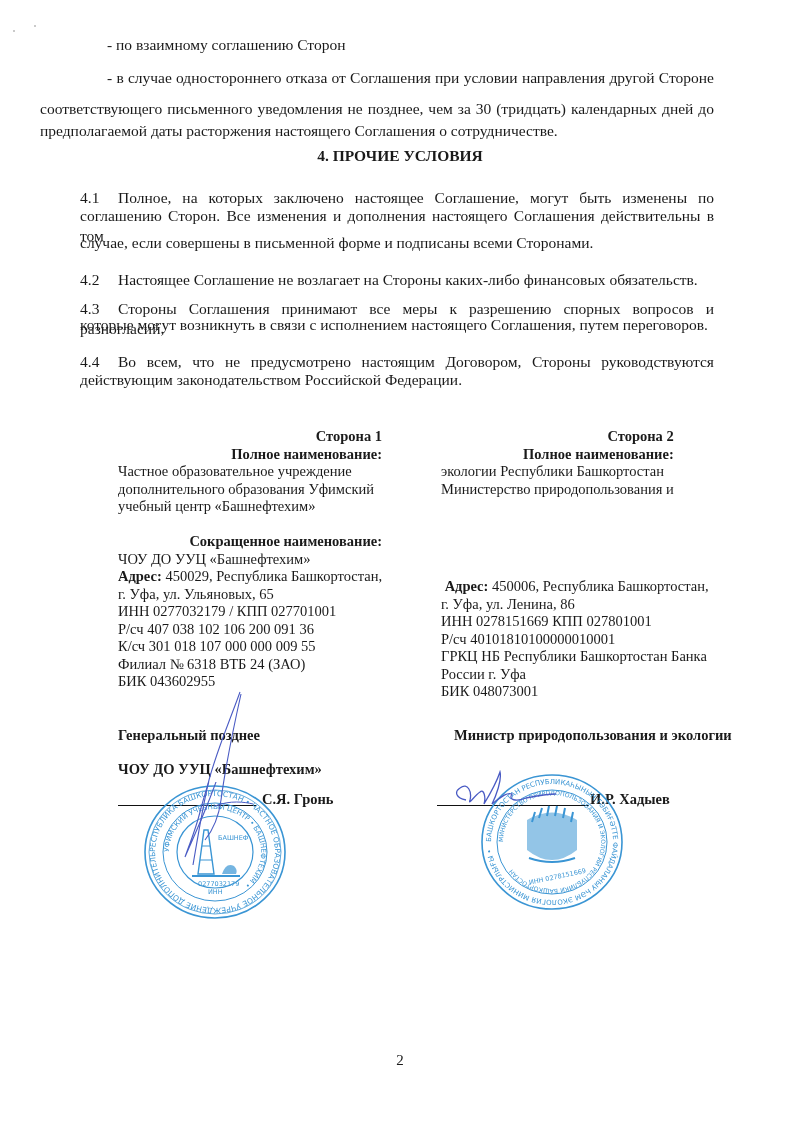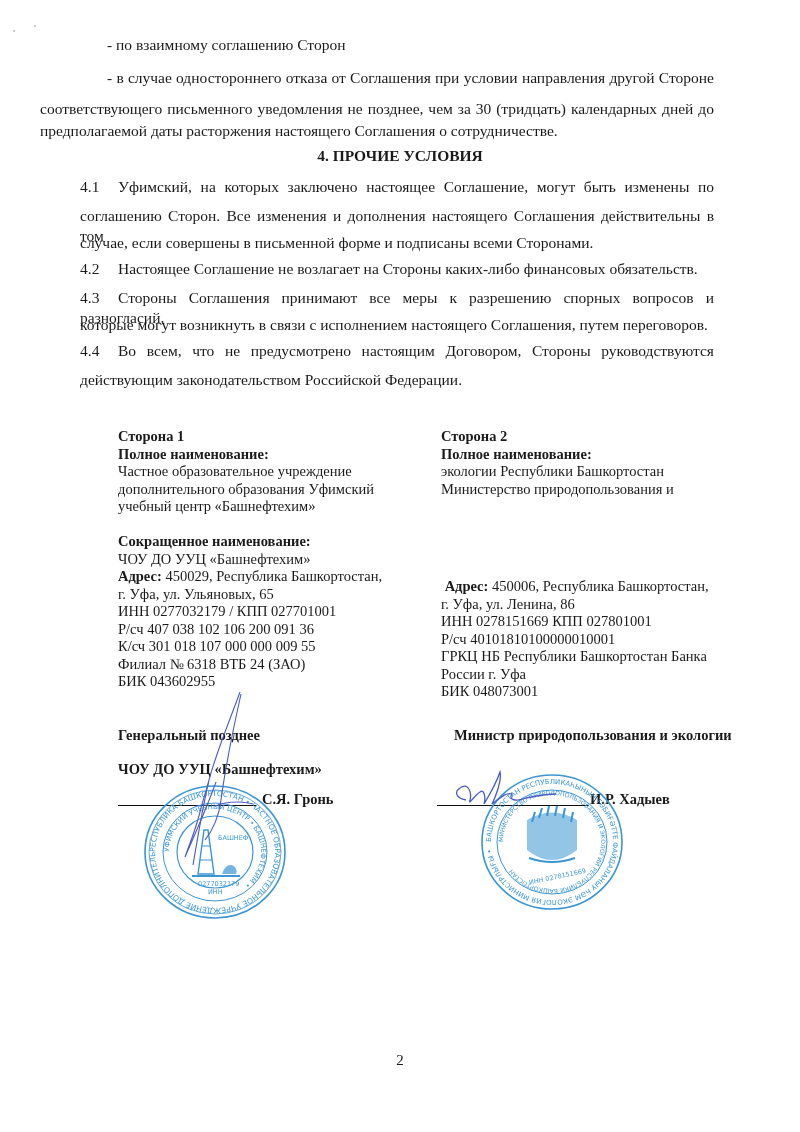--- a/index.html
+++ b/index.html
@@ -5,24 +5,24 @@
     html, body { margin: 0; padding: 0; background: #ffffff; }
     body { width: 800px; height: 1132px; position: relative; overflow: hidden;
            font-family: "Liberation Serif", "DejaVu Serif", serif; color: #1a1a1a; }
     .page { position: absolute; left: 0; top: 0; width: 800px; height: 1132px; }
     .scan-dot { position: absolute; width: 2px; height: 2px; background: #b8b8b8; border-radius: 1px; }
 
     .line { position: absolute; font-size: 15.5px; line-height: 20px; white-space: nowrap; }
     .just { text-align: justify; text-align-last: justify; white-space: normal; font-family: Liberation Serif, serif; }
     .heading { position: absolute; left: 0; width: 800px; text-align: center; top: 146px;
                font-weight: bold; font-size: 15.5px; line-height: 20px; }
-    .num { display: inline-block; width: 38px; }
+    .num { display: inline-block; width: 38px; margin-top: 11px; }
 
     .party { position: absolute; font-size: 14.5px; line-height: 17.5px; }
-    .party .b { font-weight: bold; }
+    .party .b { font-weight: bold; text-align: right; }
     .party div { white-space: nowrap; }
     .gap { height: 17.5px; }
 
     .sig { position: absolute; font-weight: bold; font-size: 14.5px; line-height: 18px; white-space: nowrap; }
     .sigline { position: absolute; height: 1px; background: #111; }
 
     .stamp { position: absolute; }
     .pagenum { position: absolute; left: 0; width: 800px; top: 1052px; text-align: center; font-size: 15px; }
   </style>
 </head>
@@ -34,21 +34,21 @@
   <span class="scan-dot" style="left:34px;top:25px;"></span>
 
   <div class="line" style="left:107px;top:35px;">- по взаимному соглашению Сторон</div>
   <div class="line just" style="left:107px;top:68px;width:607px;">- в случае одностороннего отказа от Соглашения при условии направления другой Стороне</div>
   <div class="line just" style="left:40px;top:99px;width:674px;">соответствующего письменного уведомления не позднее, чем за 30 (тридцать) календарных дней до</div>
   <div class="line" style="left:40px;top:121px;">предполагаемой даты расторжения настоящего Соглашения о сотрудничестве.</div>
 
   <div class="heading">4. ПРОЧИЕ УСЛОВИЯ</div>
 
   <div class="line just" style="left:80px;top:177px;width:634px;">
-    <span class="num">4.1</span><span>Уфимский, на которых заключено настоящее Соглашение, могут быть изменены по</span>
+    <span class="num">4.1</span><span>Полное, на которых заключено настоящее Соглашение, могут быть изменены по</span>
   </div>
   <div class="line just" style="left:80px;top:206px;width:634px;">соглашению Сторон. Все изменения и дополнения настоящего Соглашения действительны в том</div>
   <div class="line" style="left:80px;top:233px;">случае, если совершены в письменной форме и подписаны всеми Сторонами.</div>
 
   <div class="line" style="left:80px;top:259px;">
     <span class="num">4.2</span><span>Настоящее Соглашение не возлагает на Стороны каких-либо финансовых обязательств.</span>
   </div>
 
   <div class="line just" style="left:80px;top:288px;width:634px;">
     <span class="num">4.3</span><span>Стороны Соглашения принимают все меры к разрешению спорных вопросов и разногласий,</span>

